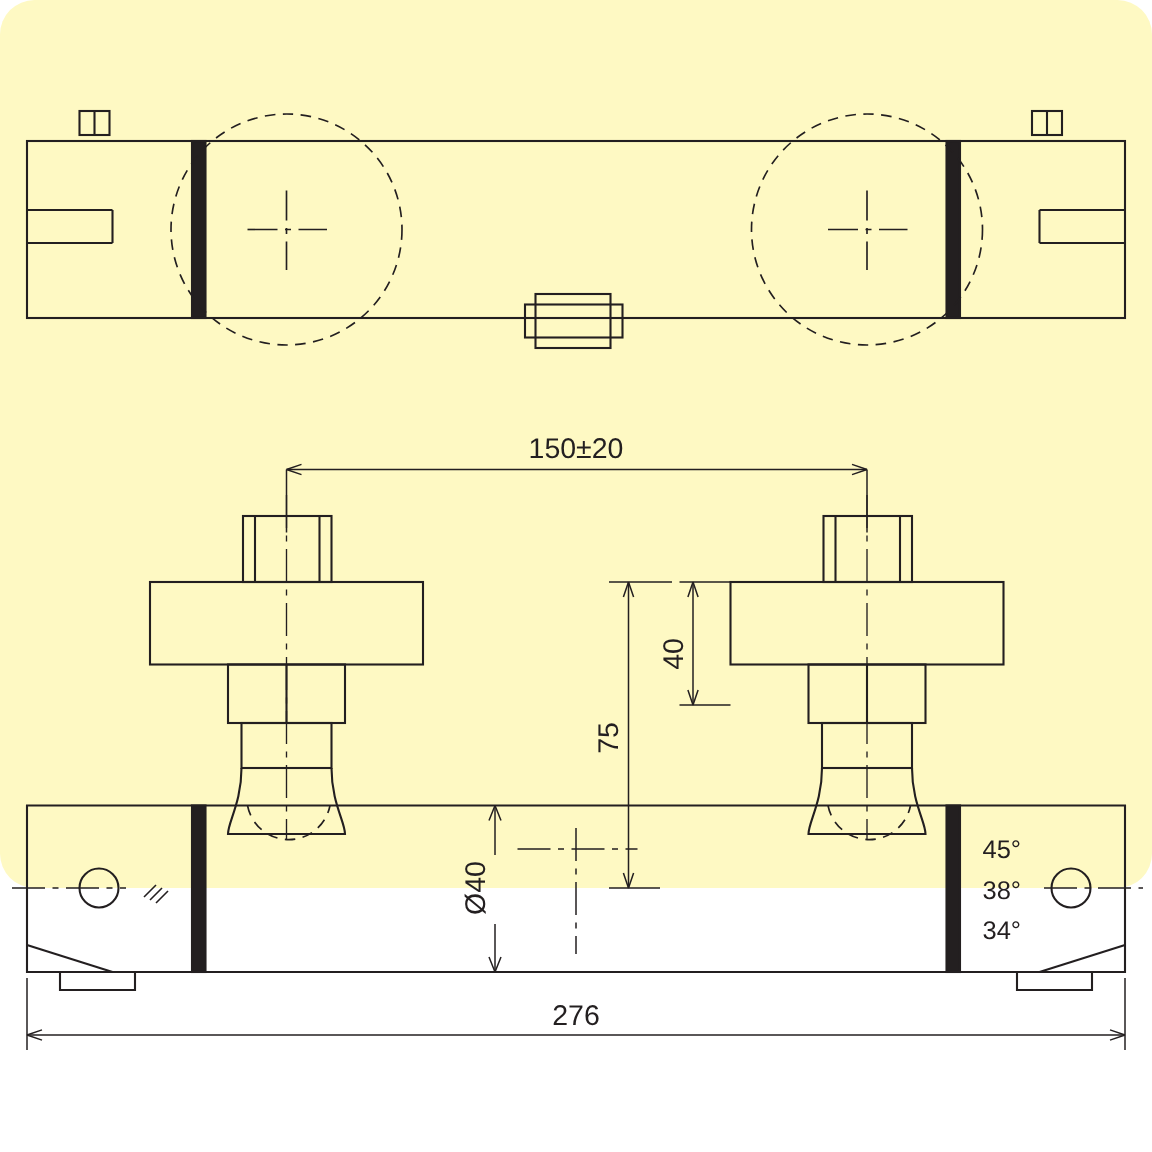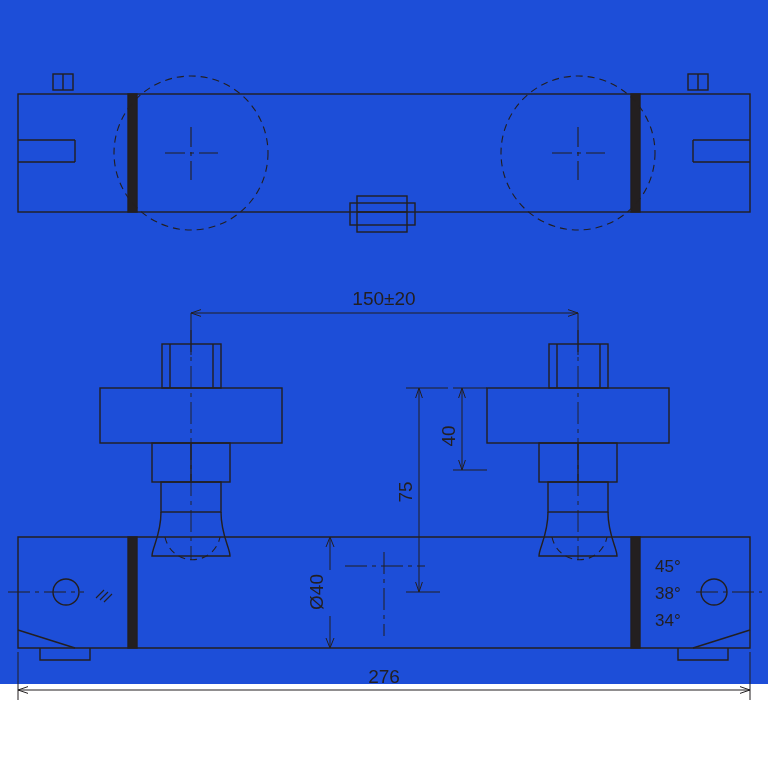--- a/index.html
+++ b/index.html
@@ -1,17 +1,17 @@
 <!DOCTYPE html>
 <html><head>
 <meta charset="utf-8">
 <style>
   html,body{margin:0;padding:0;background:#ffffff;}
   body{width:768px;height:768px;overflow:hidden;font-family:"Liberation Sans",sans-serif;}
-  #sheet{position:relative;width:768px;height:684px;background:#1d4ed8;}
+  #sheet{position:relative;width:768px;height:592px;background:#fef9c3;border-radius:23px;}
   svg{display:block;}
   text{font-family:"Liberation Sans",sans-serif;fill:#231f20;}
 </style>
 </head>
 <body>
 
 <div id="sheet">
 <svg width="768" height="768" viewBox="0 0 768 768">
 
   <defs>

